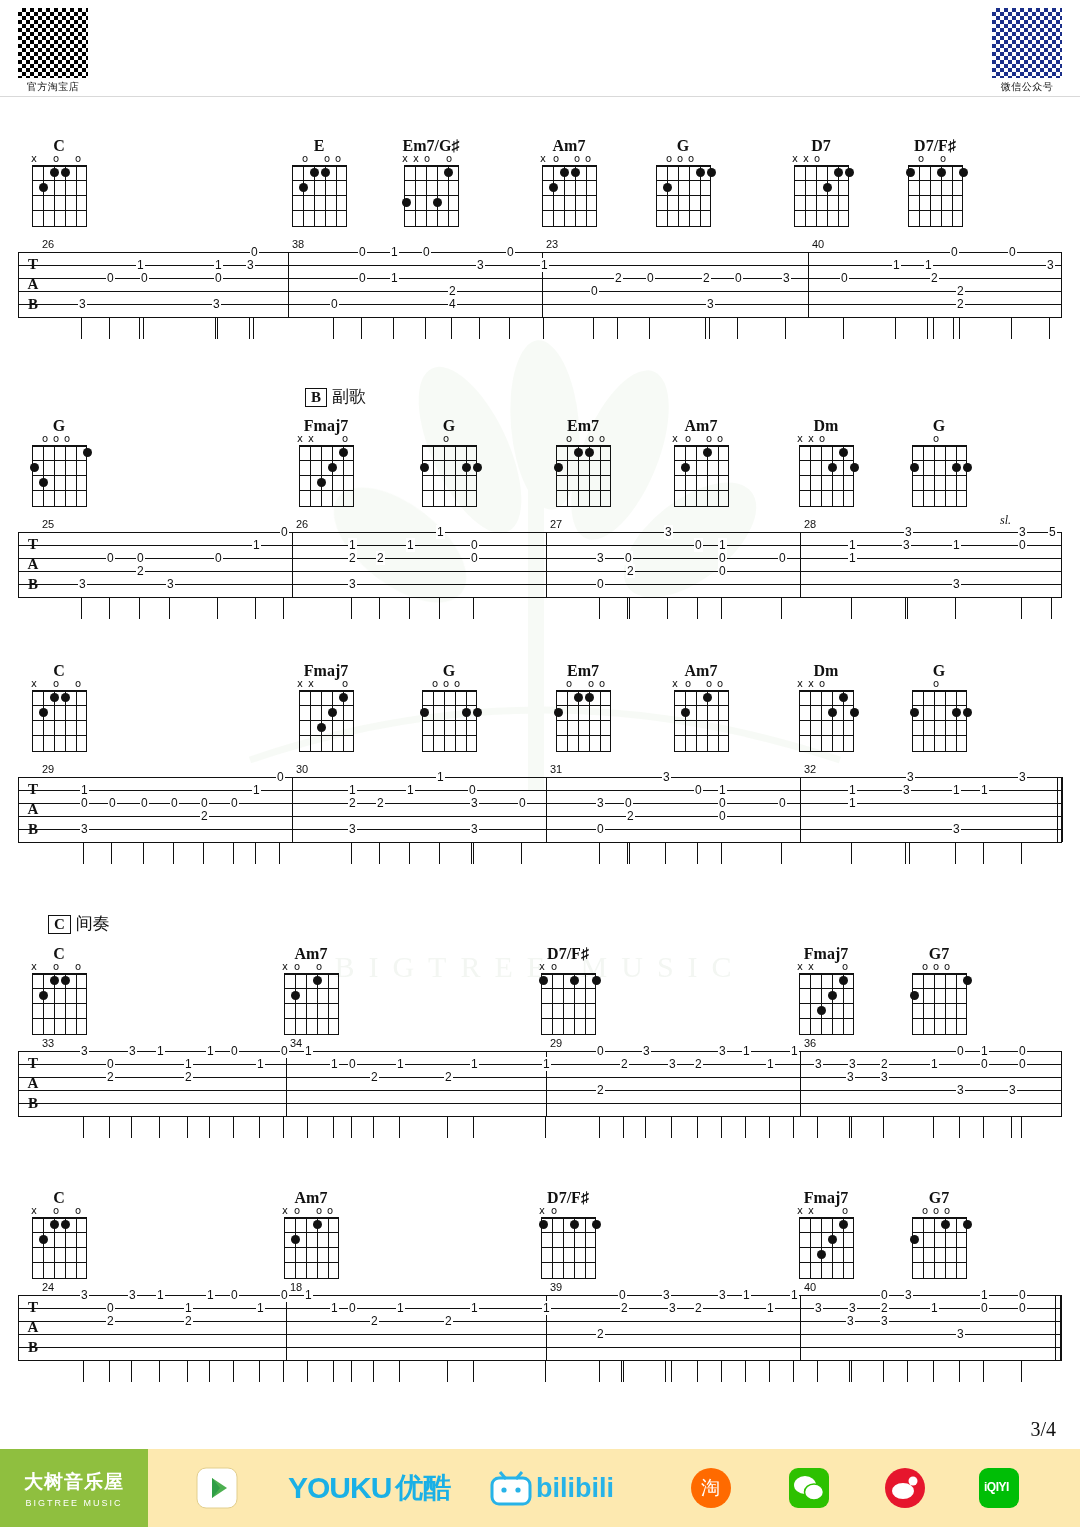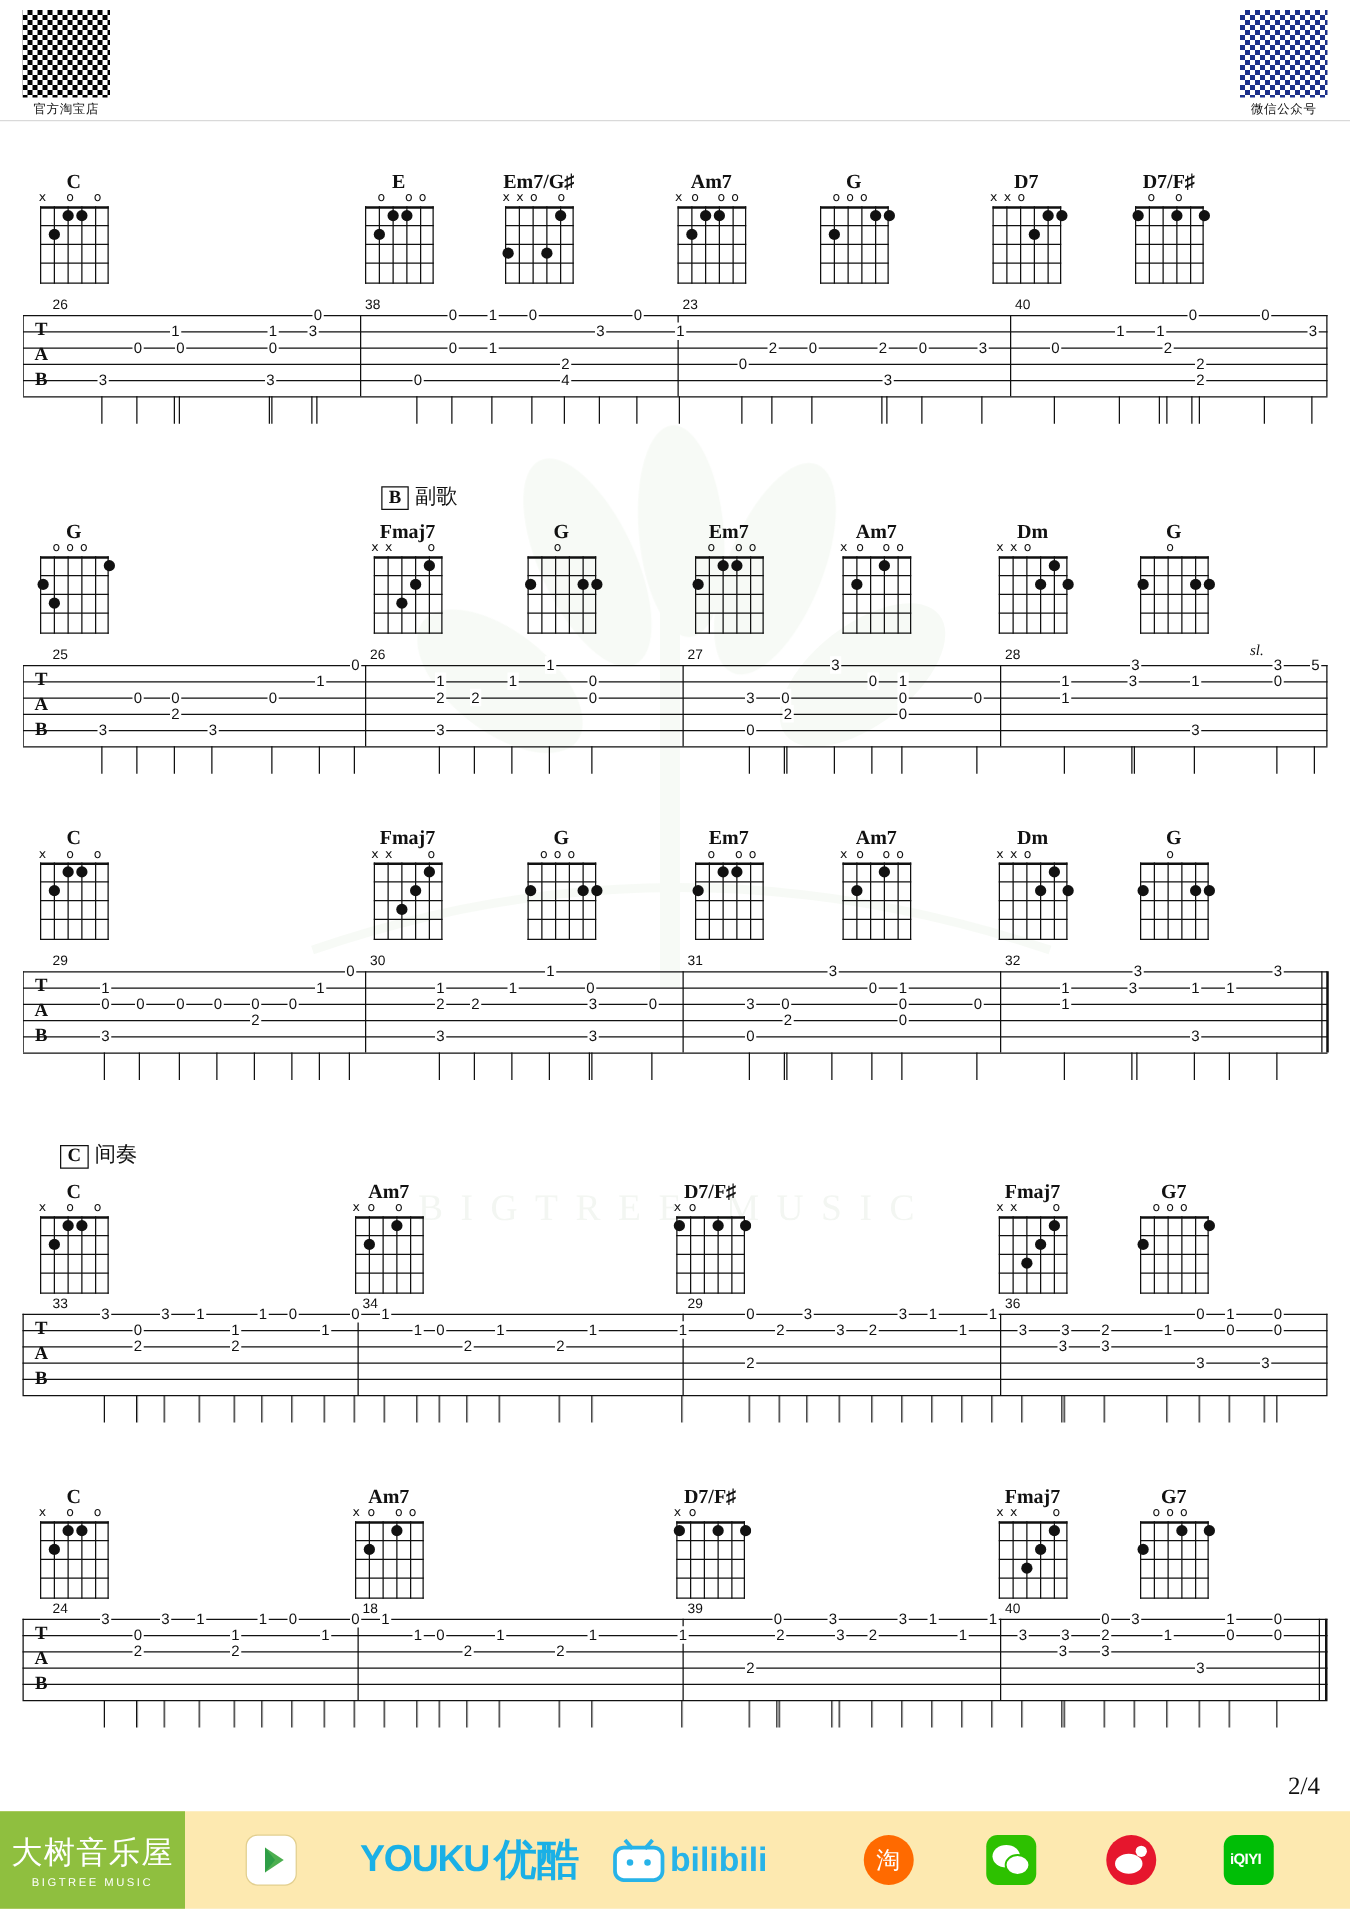--- a/index.html
+++ b/index.html
@@ -62,21 +62,21 @@
   .seclabel{position:absolute;font-family:"Liberation Serif",serif;font-size:17px;color:#111;}
   .seclabel .boxed{
     display:inline-block;border:1.4px solid #111;padding:0px 5px;font-weight:bold;
     font-size:15px;line-height:17px;margin-right:5px;
   }
 
   
   .footer{position:absolute;left:0;bottom:0;width:1080px;height:78px;background:#fde9b0;}
   .footer-logo{position:absolute;left:0;top:0;width:148px;height:78px;background:#8fbf3f;color:#fff;
      display:flex;flex-direction:column;align-items:center;justify-content:center;}
-  .footer-logo .zh{font-family:"DejaVu Sans",sans-serif;font-size:25px;font-weight:normal;letter-spacing:1px;}
+  .footer-logo .zh{font-family:"DejaVu Sans",sans-serif;font-size:19px;font-weight:bold;letter-spacing:1px;}
   .footer-logo .en{font-family:"Liberation Sans",sans-serif;font-size:9px;letter-spacing:2px;margin-top:3px;}
   .ficon{position:absolute;top:18px;height:42px;display:flex;align-items:center;}
   .pagenum{position:absolute;right:24px;bottom:86px;font-family:"Liberation Serif",serif;font-size:20px;color:#111;}
   .topline{position:absolute;left:0;top:96px;width:1080px;height:1px;background:#d9d9d9;}
   .sl{position:absolute;font-family:"Liberation Serif",serif;font-style:italic;font-size:12px;color:#111;}
 </style>
 </head>
 <body>
 
 <div class="page">
@@ -1332,39 +1332,39 @@
           <div class="stem" style="left: 865px; top: 65px; height: 22px;"></div>
           <div class="stem" style="left: 889px; top: 65px; height: 22px;"></div>
           <div class="stem" style="left: 915px; top: 65px; height: 22px;"></div>
           <div class="stem" style="left: 941px; top: 65px; height: 22px;"></div>
           <div class="stem" style="left: 965px; top: 65px; height: 22px;"></div>
           <div class="stem" style="left: 1003px; top: 65px; height: 22px;"></div>
         </div>
     </div>
   </div>
 
-  <div class="pagenum">2/4</div>
+  <div class="pagenum">3/4</div>
 
   <div class="footer">
     <div class="footer-logo">
       <div class="zh">大树音乐屋</div>
       <div class="en">BIGTREE MUSIC</div>
     </div>
 
     <div class="ficon" style="left:196px;">
       <svg width="42" height="42" viewBox="0 0 42 42">
         <rect x="1" y="1" width="40" height="40" rx="9" fill="#fff" stroke="#e2cf8f"></rect>
         <polygon points="16,11 31,21 16,31" fill="#4caf50"></polygon>
         <polygon points="16,11 24,21 16,31" fill="#2e9e46"></polygon>
       </svg>
     </div>
 
     <div class="ficon" style="left:288px;">
       <span style="font-family:'Liberation Sans',sans-serif;font-weight:bold;font-size:30px;color:#1ab0e6;letter-spacing:-1px;">YOUKU</span>
-      <span style="font-family:Liberation Mono, monospace;font-weight:bold;font-size:34px;color:#1ab0e6;margin-left:4px;">优酷</span>
+      <span style="font-family:Liberation Mono, monospace;font-weight:bold;font-size:28px;color:#1ab0e6;margin-left:4px;">优酷</span>
     </div>
 
     <div class="ficon" style="left:490px;">
       <svg width="42" height="36" viewBox="0 0 42 36" style="margin-right:4px;">
         <rect x="2" y="8" width="38" height="26" rx="7" fill="#fff" stroke="#27b3e8" stroke-width="3"></rect>
         <line x1="10" y1="2" x2="16" y2="9" stroke="#27b3e8" stroke-width="3"></line>
         <line x1="32" y1="2" x2="26" y2="9" stroke="#27b3e8" stroke-width="3"></line>
         <circle cx="14" cy="20" r="2.6" fill="#27b3e8"></circle>
           <circle cx="28" cy="20" r="2.6" fill="#27b3e8"></circle>
       </svg>

